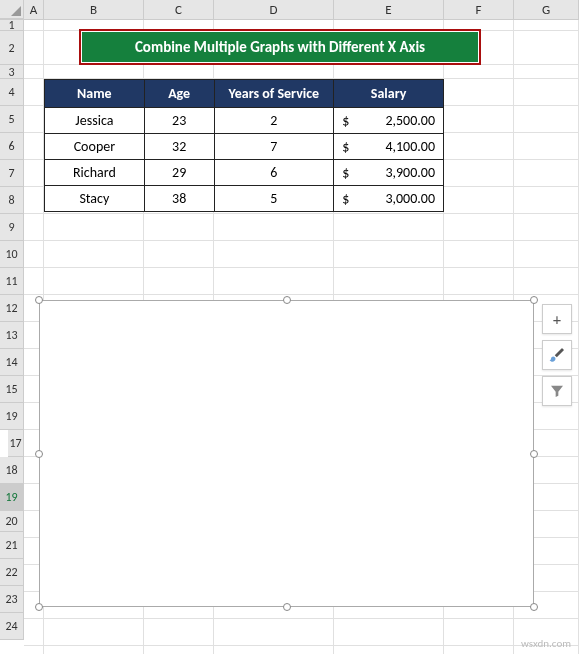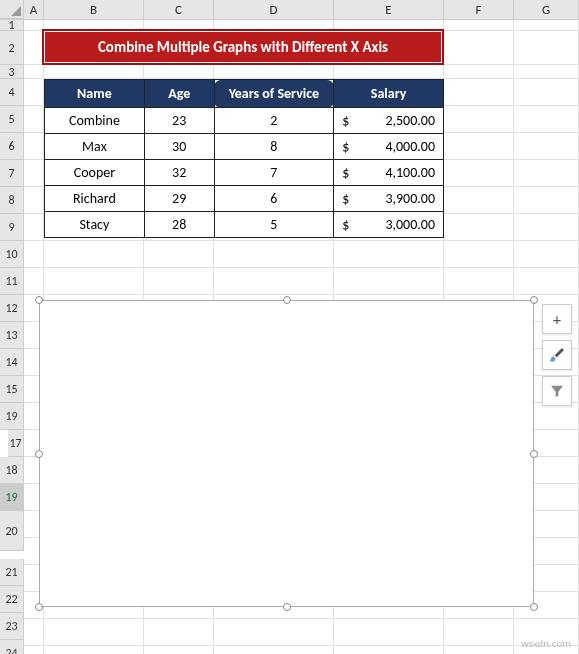--- a/index.html
+++ b/index.html
@@ -84,30 +84,31 @@
       border-right: 1px solid #e0e0e0;
     }
     .gridlines-h > div {
       position: absolute;
       left: 0;
       right: 0;
       border-bottom: 1px solid #e0e0e0;
     }
     .title-banner {
       position: absolute;
-      background: #b91c1c;
+      background: #15803d;
       color: #fff;
       font-weight: bold;
       font-size: 15px;
       display: flex;
       align-items: center;
       justify-content: center;
       text-align: center;
       border: 1px solid #fff;
       outline: 2px solid #a90e0e;
+      margin-left: 37px;
     }
     .tbl {
       position: absolute;
       border-collapse: collapse;
     }
     .tbl th {
       background: #203864;
       color: #fff;
       font-weight: bold;
       font-size: 14px;
@@ -195,22 +196,22 @@
       <div class="row-h" style="height: 27px;">10</div>
       <div class="row-h" style="height: 27px;">11</div>
       <div class="row-h" style="height: 27px;">12</div>
       <div class="row-h" style="height: 27px; text-align: right;">13</div>
       <div class="row-h" style="height: 27px; text-align: center;">14</div>
       <div class="row-h" style="height: 27px;">15</div>
       <div class="row-h" style="height: 27px;">19</div>
       <div class="row-h" style="height: 27px; margin-left: 8px;">17</div>
       <div class="row-h" style="height: 27px; text-align: right;">18</div>
       <div class="row-h selected" style="height: 27px;">19</div>
-      <div class="row-h" style="height: 40px;">20</div>
-      <div class="row-h" style="height: 27px; margin-top: 8px;">21</div>
+      <div class="row-h" style="height: 21px;">20</div>
+      <div class="row-h" style="height: 27px;">21</div>
       <div class="row-h" style="height: 27px;">22</div>
       <div class="row-h" style="height: 27px;">23</div>
       <div class="row-h" style="height: 27px;">24</div>
     </div>
 
   <div class="cells">
     <div class="gridlines-v" id="glv">
         <div style="left: 19px;"></div>
         <div style="left: 119px;"></div>
         <div style="left: 189px;"></div>
@@ -248,41 +249,32 @@
 
     <div class="title-banner" id="title-banner" style="left: 20px; top: 11px; width: 398px; height: 32px;">
       <span>Combine Multiple Graphs with Different X Axis</span>
     </div>
 
     <table class="tbl" id="data-table" style="left: 20px; top: 59px; width: 400px;">
       <thead>
           <tr id="thead-row">
             <th style="width: 100px;">Name</th>
             <th style="width: 70px;">Age</th>
-            <th style="width: 120px; border-radius: 7px;">Years of Service</th>
+            <th style="width: 120px;">Years of Service</th>
             <th style="width: 110px;">Salary</th>
           </tr>
         </thead>
       <tbody id="tbody">
           <tr>
-            <td>Combine</td>
+            <td>Jessica</td>
             <td>23</td>
             <td>2</td>
             <td class="money">
               <span class="cur">$</span>
               <span class="val">2,500.00</span>
-            </td>
-          </tr>
-          <tr>
-            <td>Max</td>
-            <td>30</td>
-            <td>8</td>
-            <td class="money">
-              <span class="cur">$</span>
-              <span class="val">4,000.00</span>
             </td>
           </tr>
           <tr>
             <td>Cooper</td>
             <td>32</td>
             <td>7</td>
             <td class="money">
               <span class="cur">$</span>
               <span class="val">4,100.00</span>
             </td>
@@ -291,21 +283,21 @@
             <td>Richard</td>
             <td>29</td>
             <td>6</td>
             <td class="money">
               <span class="cur">$</span>
               <span class="val">3,900.00</span>
             </td>
           </tr>
           <tr>
             <td>Stacy</td>
-            <td>28</td>
+            <td>38</td>
             <td>5</td>
             <td class="money">
               <span class="cur">$</span>
               <span class="val">3,000.00</span>
             </td>
           </tr>
         </tbody>
     </table>
 
     <div class="chart-box" id="chart-box" style="left: 15px; top: 280px; width: 495px; height: 307px;"></div>

